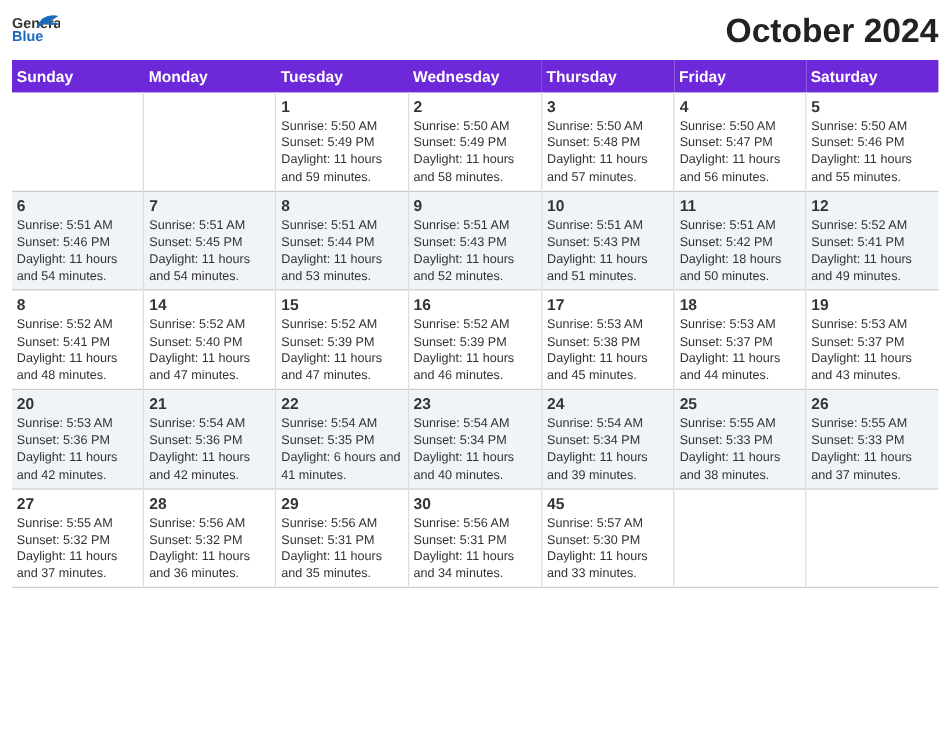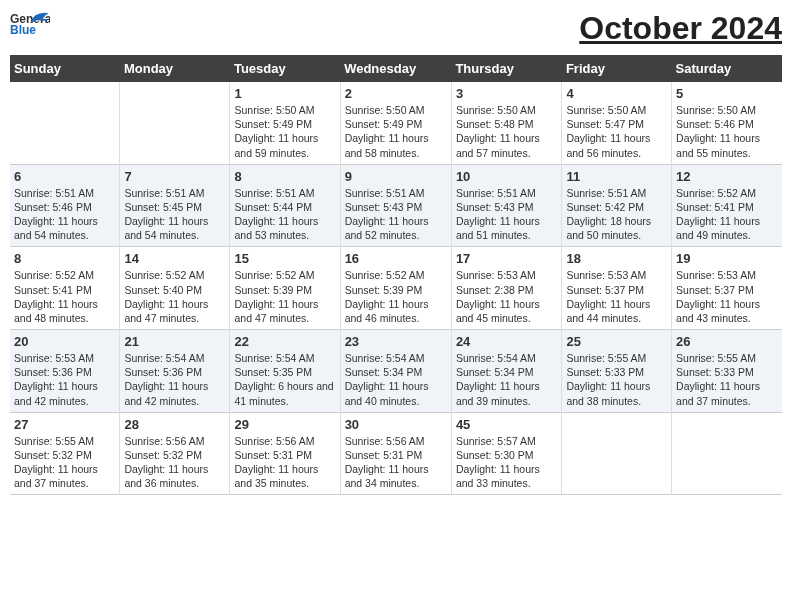--- a/index.html
+++ b/index.html
@@ -21,37 +21,36 @@
       align-items: center;
     }
     .logo-bird {
       width: 40px;
       height: 30px;
     }
     .title-section {
       text-align: right;
     }
     .title-section h1 {
-      font-size: 32px;
+      font-size: 28px;
       font-weight: bold;
       color: #222;
-      text-decoration: underline;
     }
     .title-section h2 {
       font-size: 16px;
       font-weight: normal;
       color: #444;
     }
     table {
       width: 100%;
       border-collapse: collapse;
       font-size: 11px;
     }
     thead tr th {
-      background: #404040;
+      background: #6d28d9;
       color: #fff;
       text-align: left;
       padding: 6px 4px;
       font-size: 13px;
       font-weight: bold;
     }
     tbody tr {
       border-bottom: 1px solid #ccc;
     }
     tbody tr.shade {
@@ -207,21 +206,21 @@
         </td>
         <td>
           <span class="day-num">16</span>
           <div class="cell-text">Sunrise: 5:52 AM</div>
           <div class="cell-text">Sunset: 5:39 PM</div>
           <div class="cell-text">Daylight: 11 hours and 46 minutes.</div>
         </td>
         <td>
           <span class="day-num">17</span>
           <div class="cell-text">Sunrise: 5:53 AM</div>
-          <div class="cell-text">Sunset: 2:38 PM</div>
+          <div class="cell-text">Sunset: 5:38 PM</div>
           <div class="cell-text">Daylight: 11 hours and 45 minutes.</div>
         </td>
         <td>
           <span class="day-num">18</span>
           <div class="cell-text">Sunrise: 5:53 AM</div>
           <div class="cell-text">Sunset: 5:37 PM</div>
           <div class="cell-text">Daylight: 11 hours and 44 minutes.</div>
         </td>
         <td>
           <span class="day-num">19</span>

